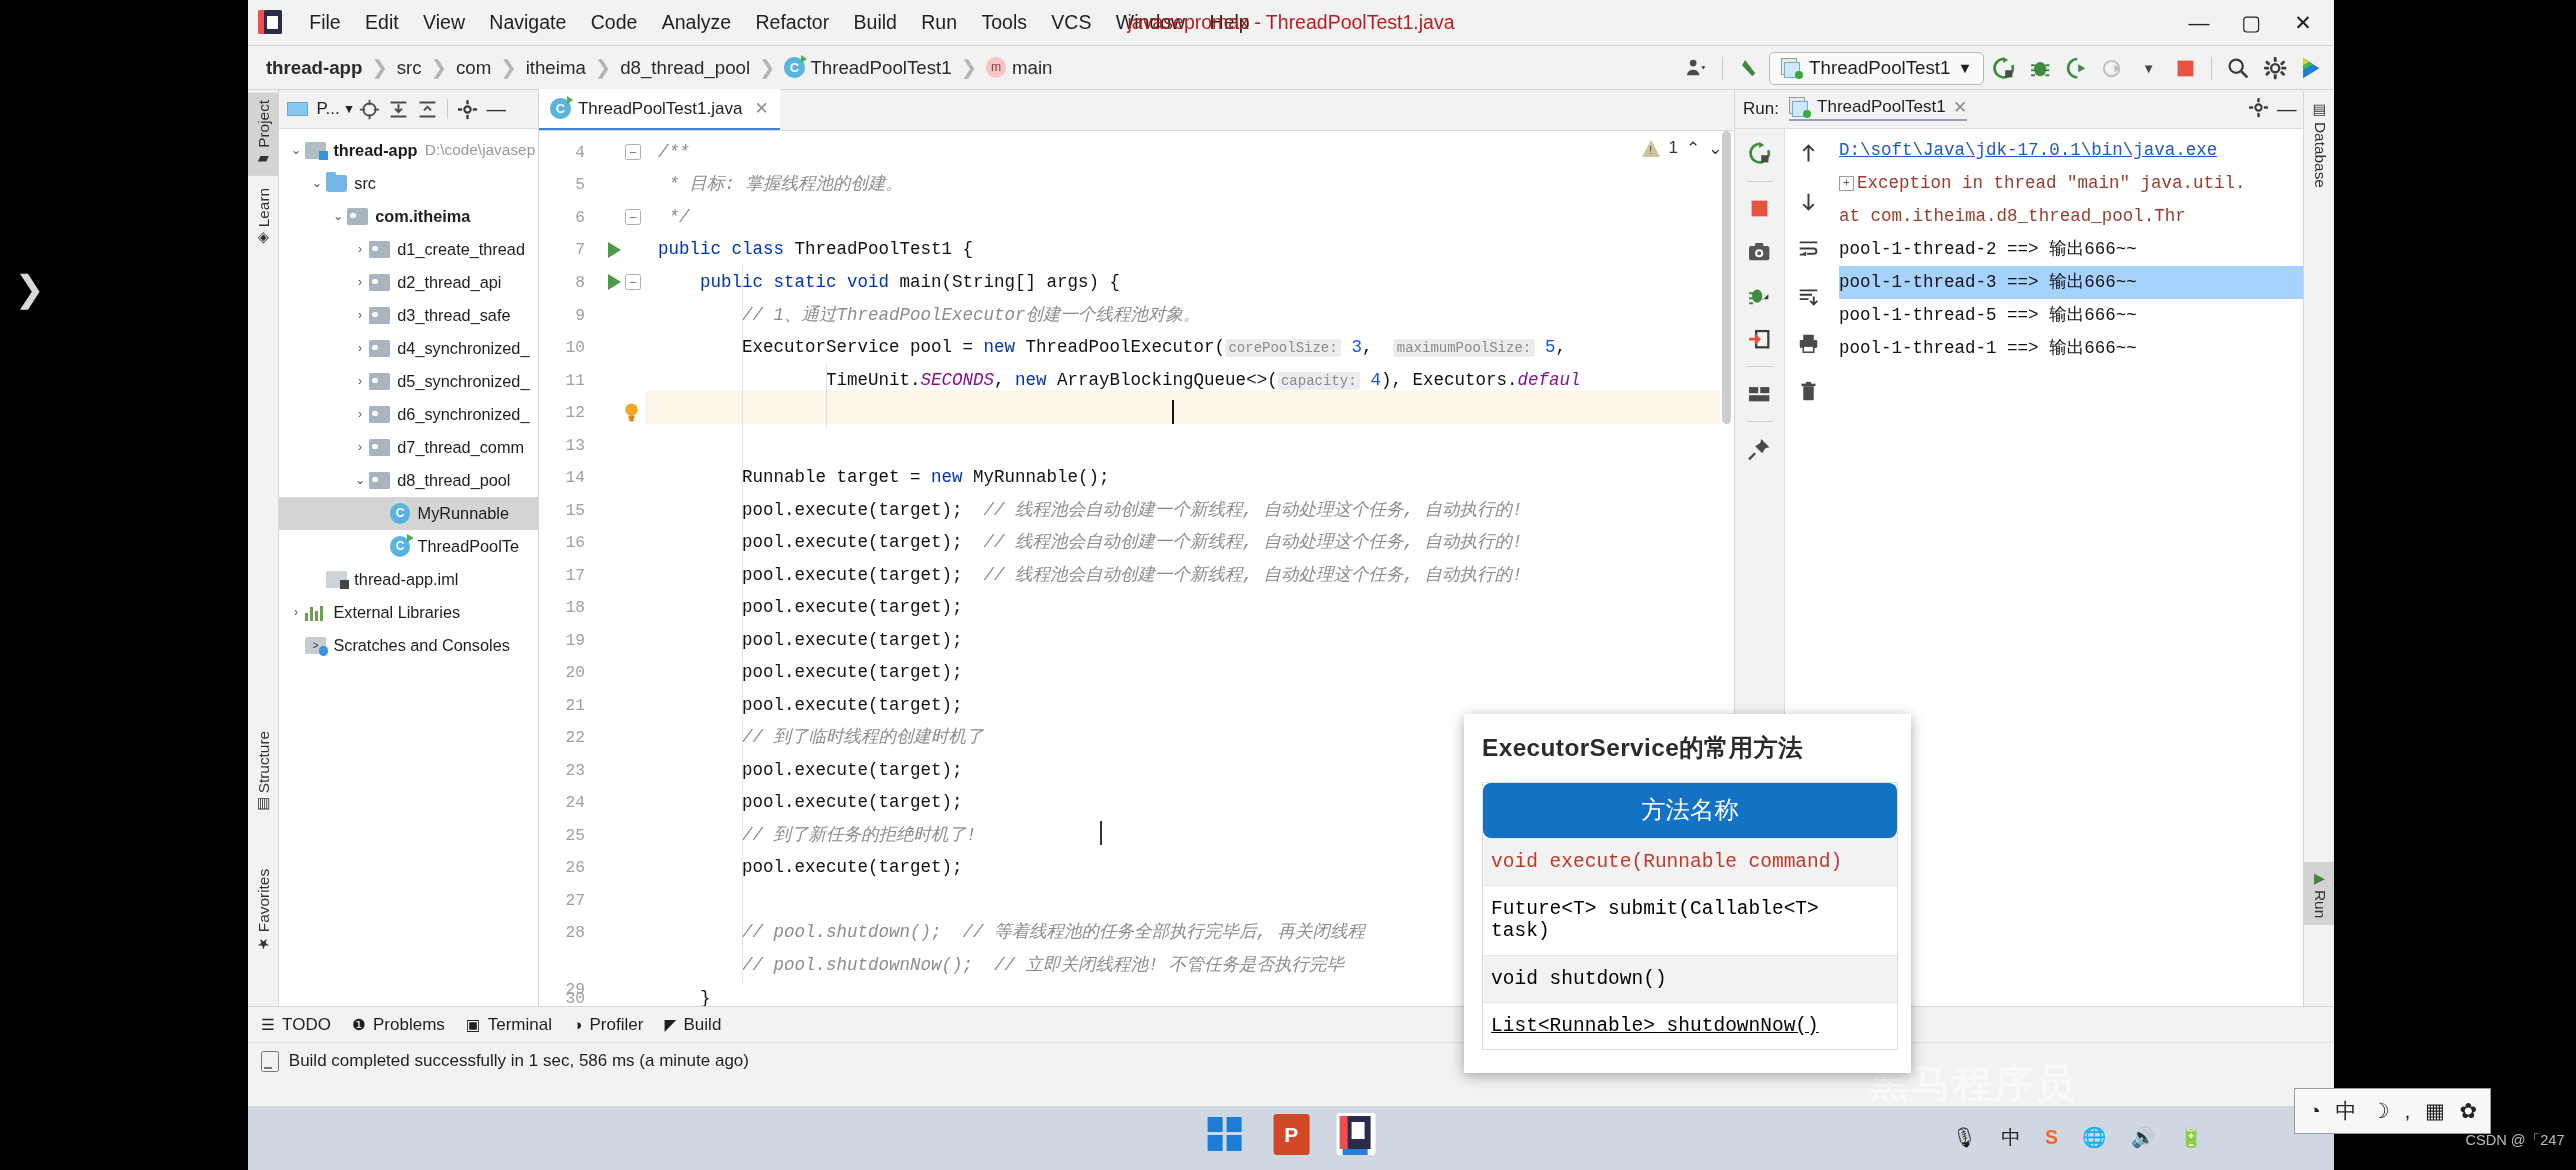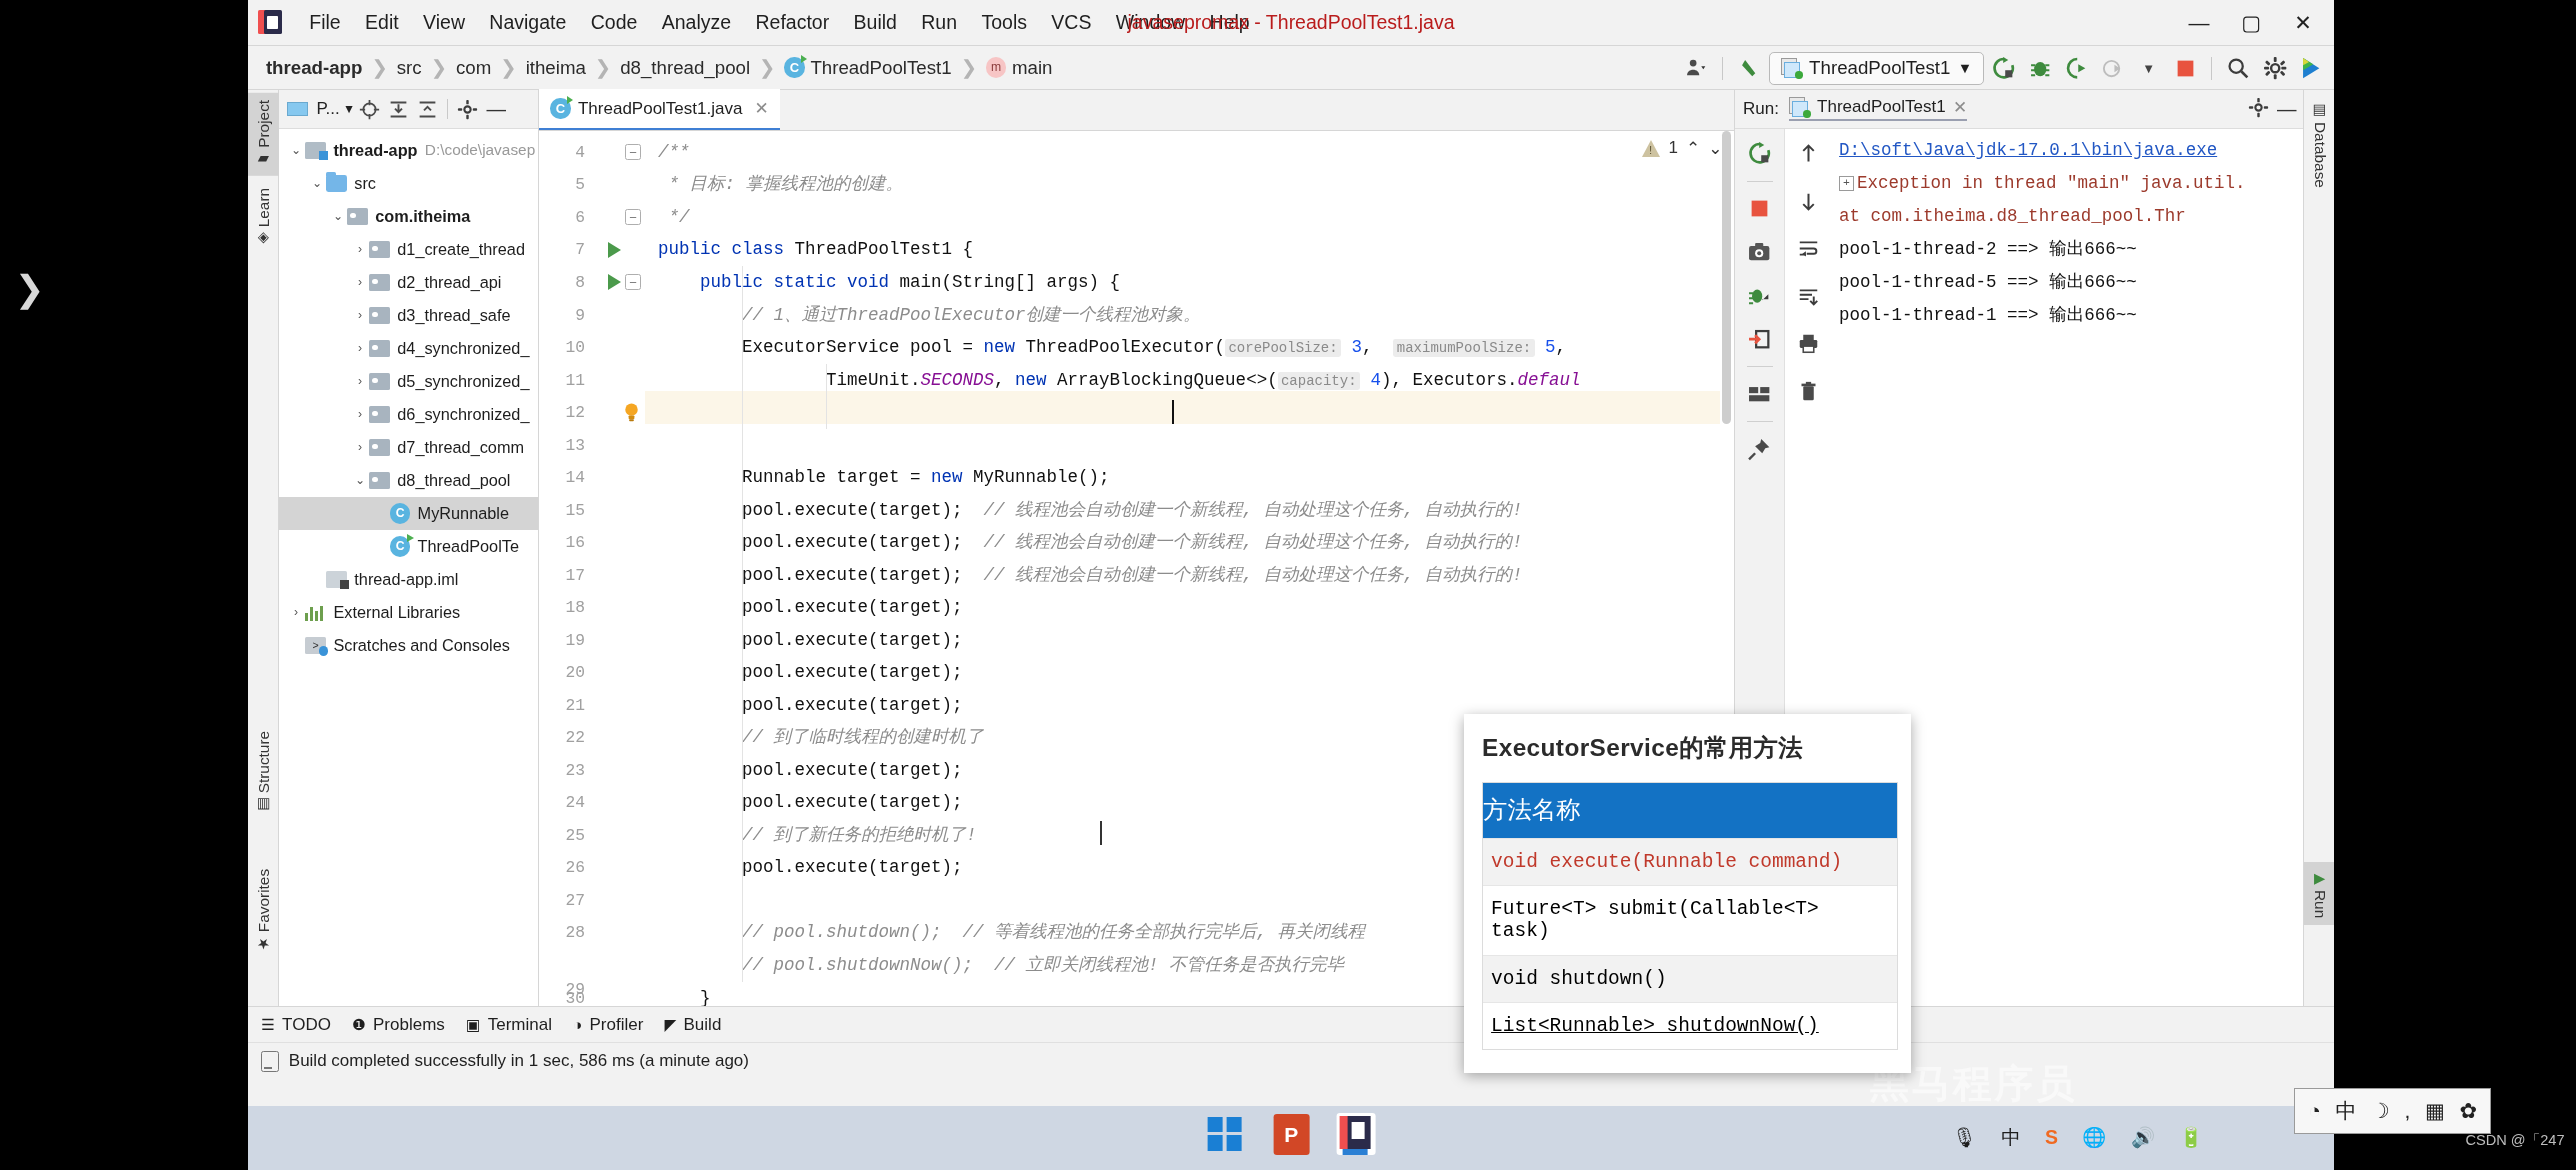--- a/index.html
+++ b/index.html
@@ -155,21 +155,21 @@
            display:flex;align-items:center;justify-content:center; }
   .statusbar { height:37px; background:#f2f2f2; display:flex; align-items:center; gap:9.8px; padding:0 13px; border-top:0.8px solid #e0e0e0; font-size:17px; color:#1f1f1f;}
   .sbico { width:18px;height:21px;border:1.6px solid #777;border-radius:2.4px; position:relative;}
   .sbico::after{content:'';position:absolute;left:2.4px;bottom:1.6px;width:8.1px;height:2.4px;background:#777;}
 
   
   .overlay { position:absolute; left:1464px; top:714px; width:447px; height:359px; background:#fff;
              box-shadow:0 3.3px 13px rgba(0,0,0,.35); z-index:40; }
   .ov-title { font-size:24.4px; font-weight:bold; color:#2b2b2b; padding:18px 18px 0 18px; letter-spacing:0.4px; }
   .ov-table { margin:18px 13px 0 18px; border:0.8px solid #dcdcdc; }
-  .ov-th { background:#1372c4; color:#fff; font-size:24.4px; text-align:left; padding:11.4px 0; }
+  .ov-th { background:#1372c4; color:#fff; font-size:24.4px; text-align:center; padding:11.4px 0;border-radius:8px; }
   .ov-td { font-size:19.5px; padding:12.2px 8.1px; font-family:"Liberation Mono", monospace; border-top:0.8px solid #e6e6e6;}
   .ov-td.alt { background:#f2f2f2; }
   .ov-td.red { color:#c0392b; }
 
   
   .leftbar { position:absolute; left:0; top:0; width:248px; height:1171px; background:#000; z-index:30;}
   .chev { position:absolute; left:14.6px; top:268px; color:#d8d8d8; font-size:36px; }
 
   
   .rightbar { position:absolute; left:2334px; top:0; width:242px; height:1171px; background:#000; z-index:30; }
@@ -735,20 +735,21 @@
                   <rect x="4" y="3" width="16" height="3" fill="#4a4a4a"></rect>
                   <rect x="9" y="1" width="6" height="3" fill="#4a4a4a"></rect>
                 </svg>
             </div>
           </div>
           <div class="console">
               <div class="conline link">D:\soft\Java\jdk-17.0.1\bin\java.exe</div>
               <div class="conline err"><span class="expander">+</span>Exception in thread "main" java.util.</div>
               <div class="conline err">    at com.itheima.d8_thread_pool.Thr</div>
               <div class="conline">pool-1-thread-2 ==&gt; 输出666~~</div>
+              <div class="conline hl">pool-1-thread-3 ==&gt; 输出666~~</div>
               <div class="conline">pool-1-thread-5 ==&gt; 输出666~~</div>
               <div class="conline">pool-1-thread-1 ==&gt; 输出666~~</div>
             </div>
         </div>
       </div>
 
       <div class="rightstrip">
         <div class="vtab" style="top:3.3px;transform:rotate(0deg);writing-mode:vertical-rl">
           <span class="g">▤</span>
           <span>Database</span>

